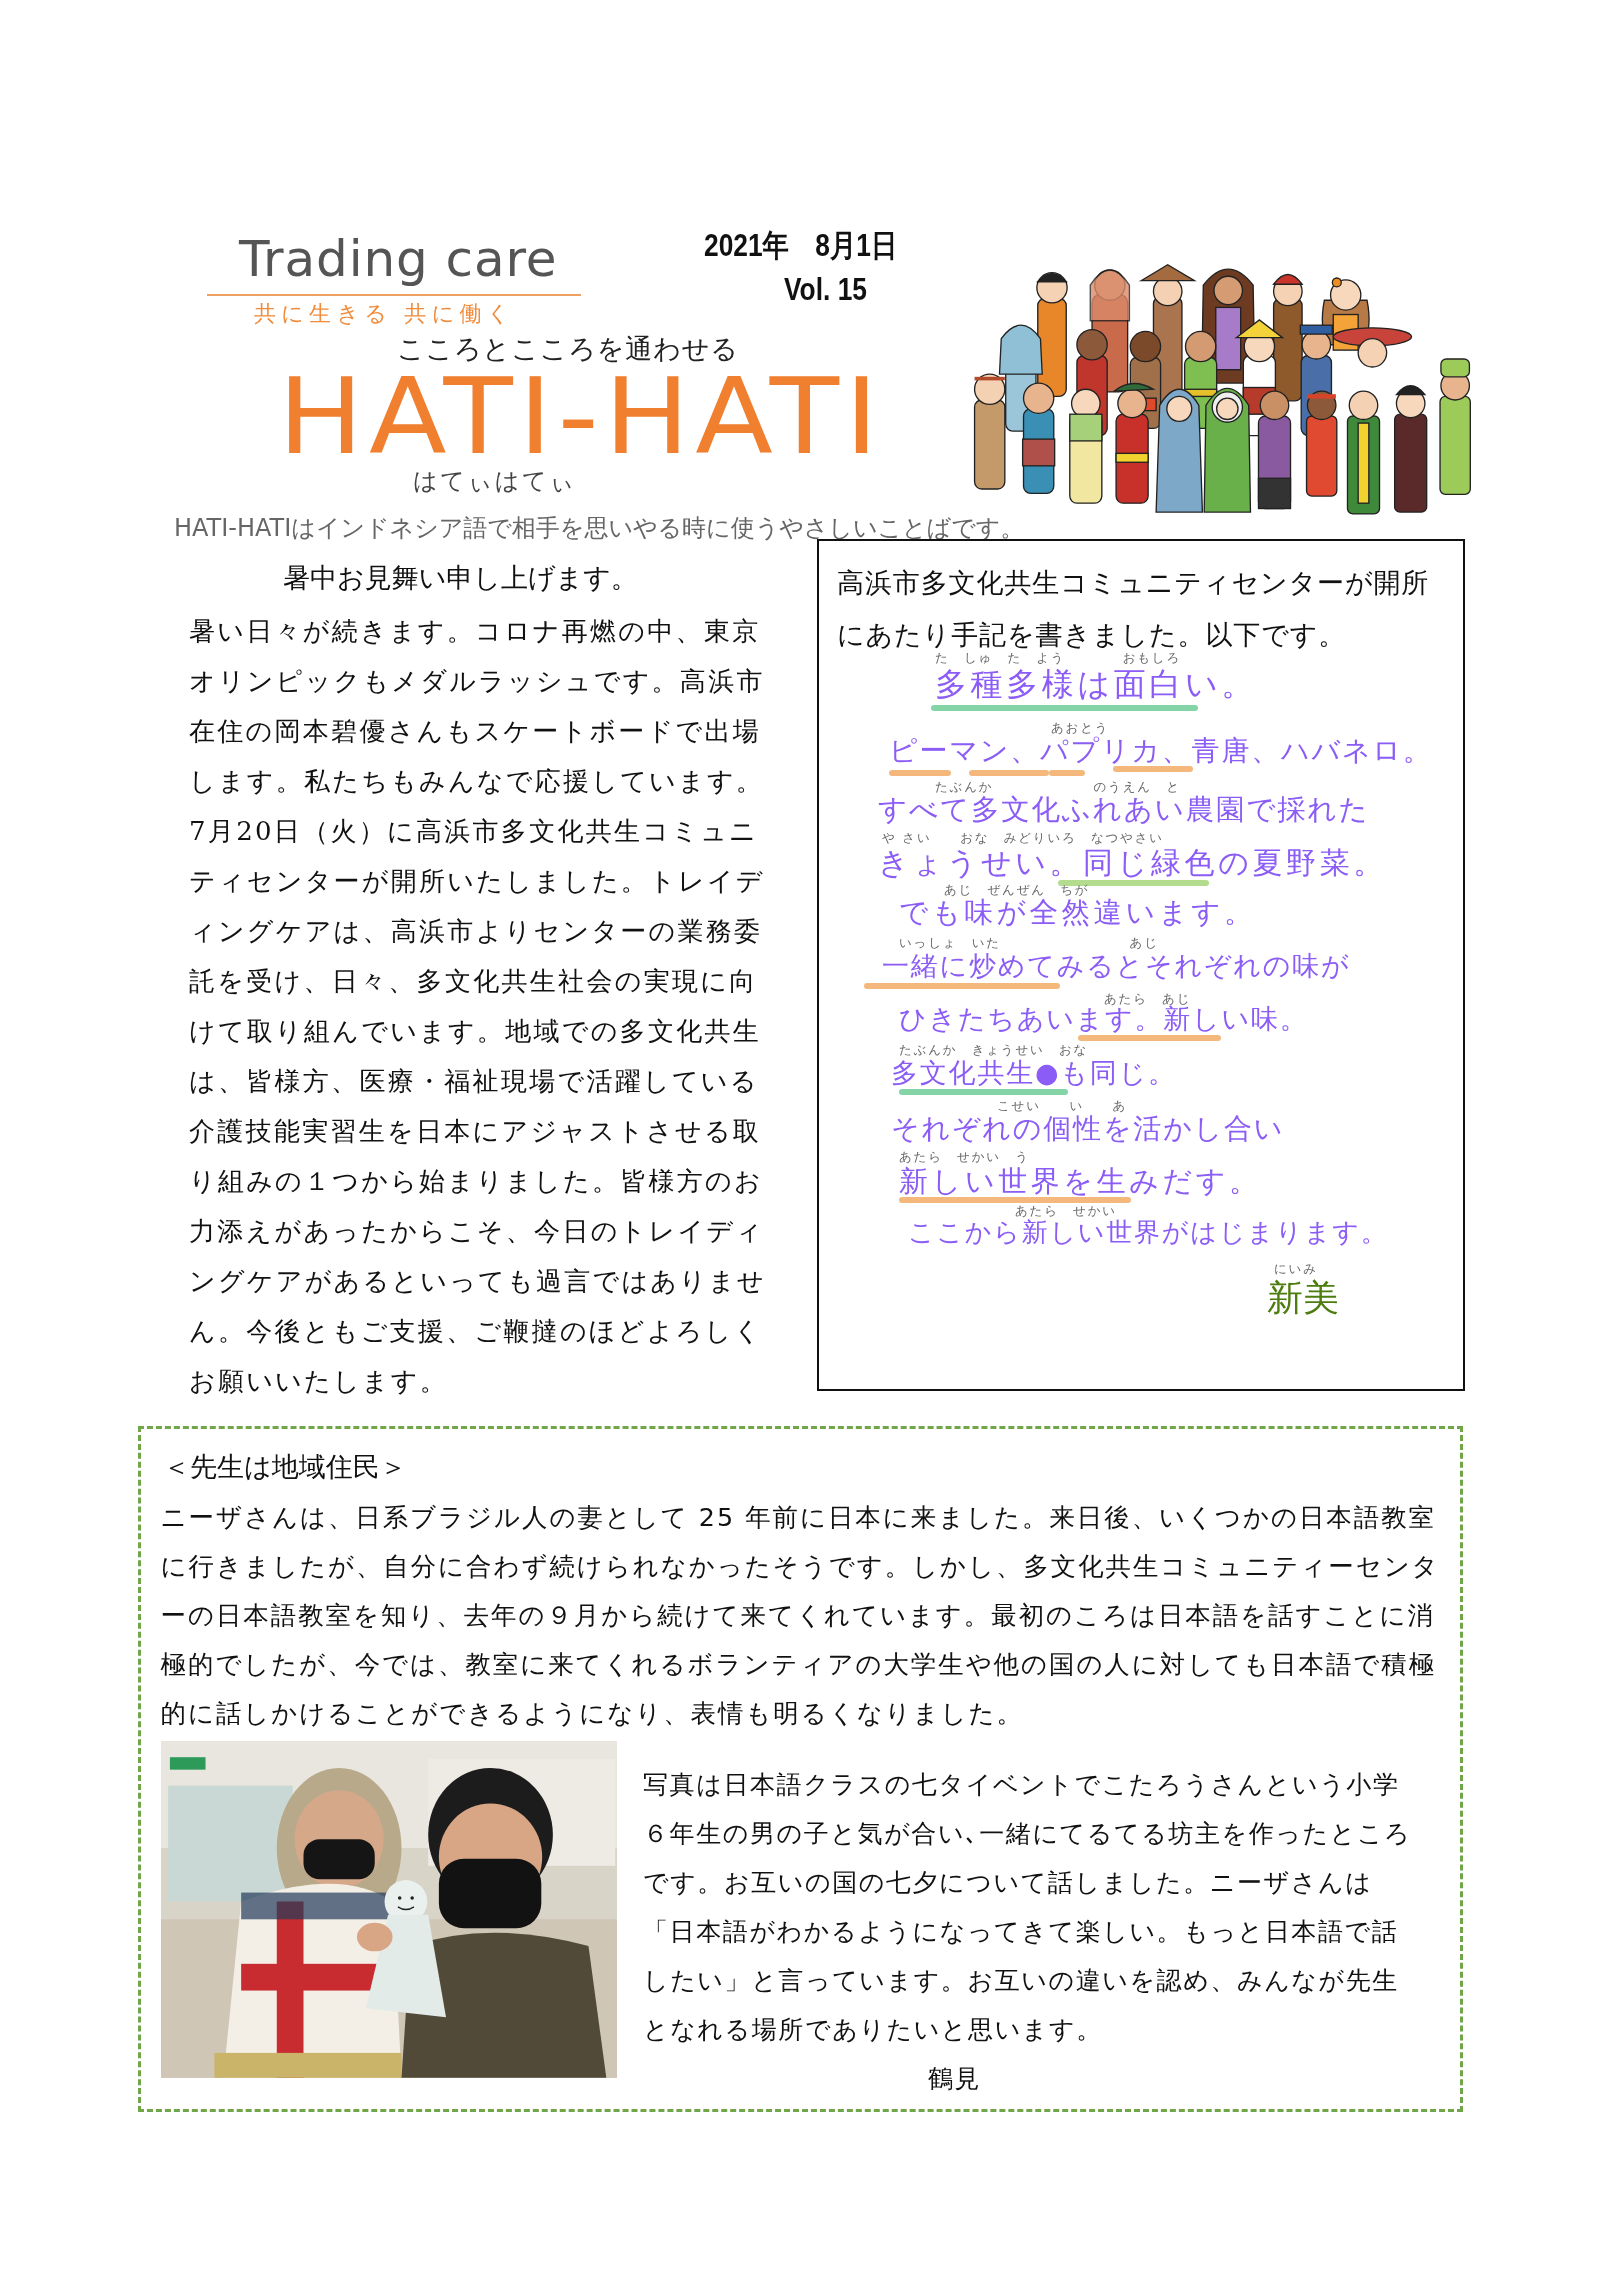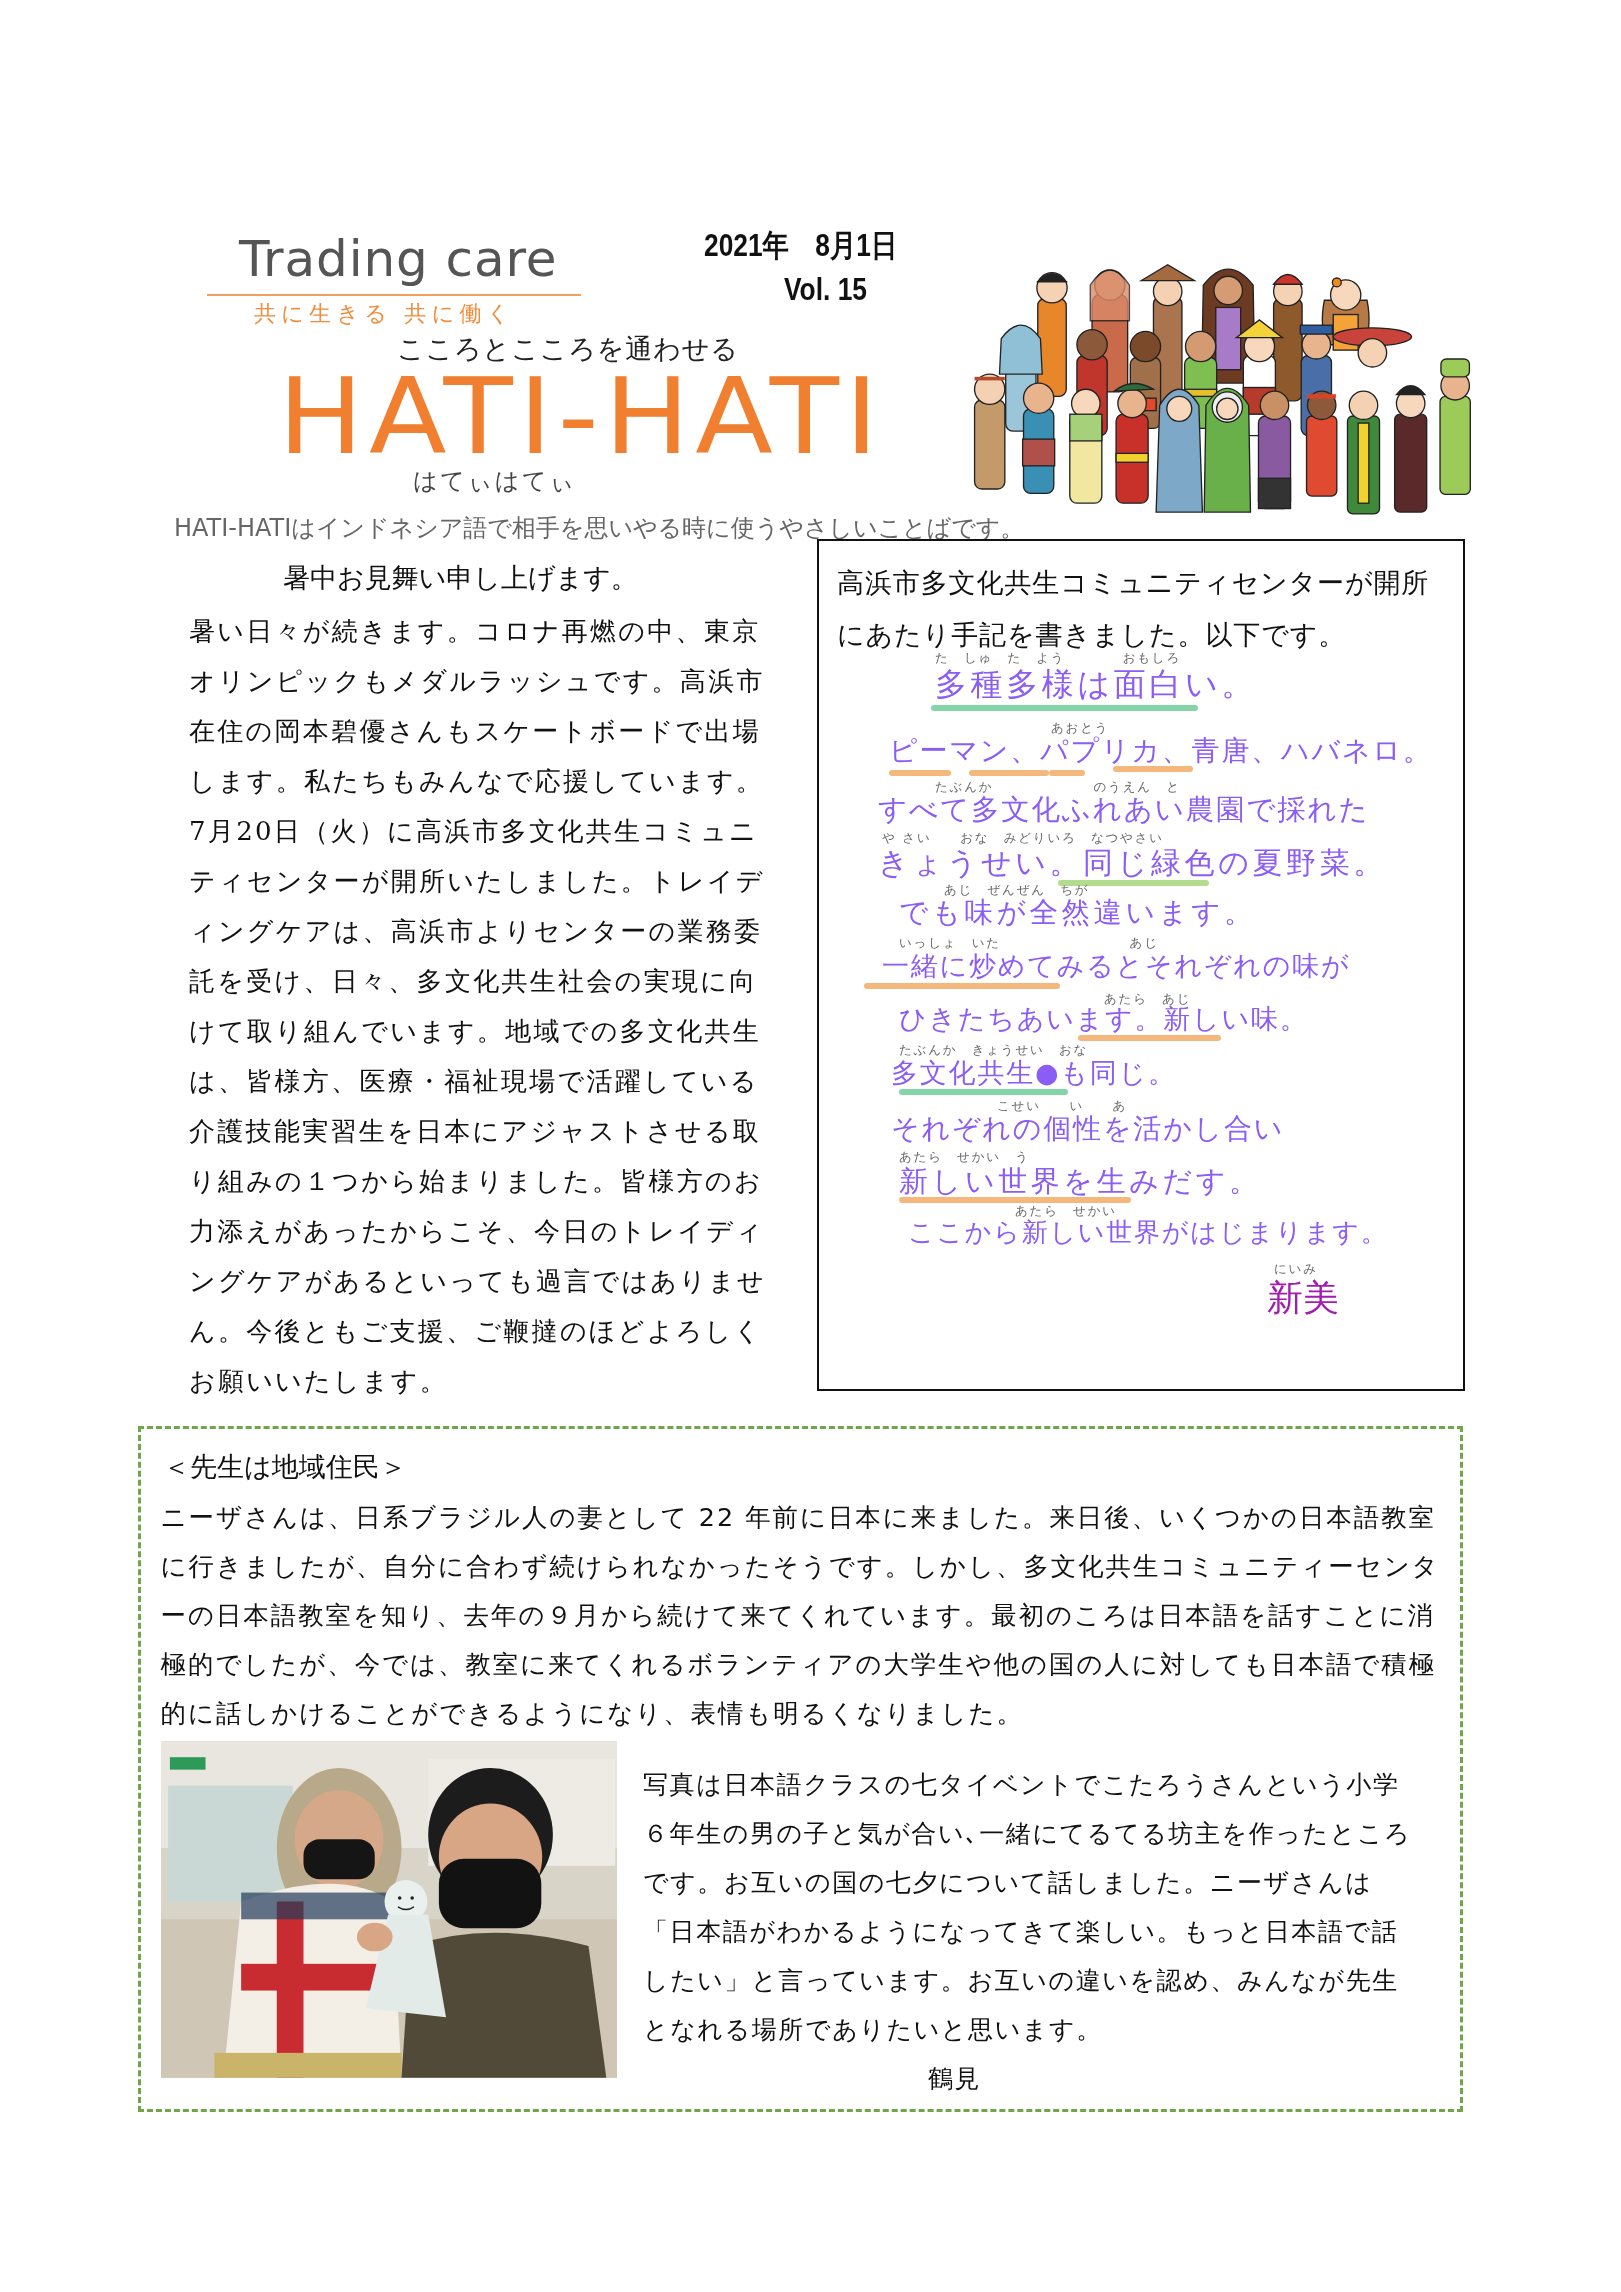--- a/index.html
+++ b/index.html
@@ -38,21 +38,21 @@
   .left-body { left: 189px; top: 606px; width: 585px; font-size: 26px; line-height: 50px; letter-spacing: 2.3px;
                word-break: break-all; }
 
   
   .note-box { left: 817px; top: 539px; width: 648px; height: 852px; border: 2.7px solid #111; box-sizing: border-box; }
   .note-intro { left: 18px; top: 16px; width: 615px; font-size: 27px; line-height: 52px; letter-spacing: 0.9px; }
   .handwriting { left: 27px; top: 111px; width: 593px; height: 615px; font-family: "DejaVu Sans", sans-serif; }
   .hw-line { position: absolute; white-space: nowrap; color: #8b5cf6; font-size: 32px; letter-spacing: 3.6px; }
   .hw-ruby { position: absolute; white-space: nowrap; color: #666; font-size: 12.5px; letter-spacing: 1.8px; }
   .hw-mark { position: absolute; height: 6.2px; border-radius: 3.6px; opacity: 0.75; }
-  .hw-sig { position: absolute; color: #a21caf; font-size: 36px; text-align: right; }
+  .hw-sig { position: absolute; color: #4d7c0f; font-size: 36px; text-align: right; }
 
   
   .story-box { left: 138px; top: 1426px; width: 1325px; height: 686px; border: 3.6px dashed #70a548; box-sizing: border-box; }
   .story-heading { left: 22px; top: 19.6px; font-size: 27px; font-family: "DejaVu Sans", sans-serif; white-space: nowrap; text-align: center; }
   .story-body { left: 19.6px; top: 64px; width: 1283px; font-size: 25.4px; line-height: 49px; letter-spacing: 2px;
                 font-family: "DejaVu Sans", sans-serif; word-break: break-all; }
   .photo { left: 19.6px; top: 312px; width: 456px; height: 337px; overflow: hidden; }
   .photo-caption { left: 502px; top: 331px; width: 775px; font-size: 25px; line-height: 49px; letter-spacing: 1.6px;
                    font-family: "DejaVu Sans", sans-serif; word-break: break-all; }
   .author { display: inline-block; margin-left: 285px; }
@@ -252,21 +252,21 @@
     <div class="hw-ruby" style="left:169px; top:551px;">あたら　せかい</div>
     <div class="hw-line" style="left:62px; top:563px; font-size:26px; letter-spacing:1.8px;">ここから新しい世界がはじまります。</div>
 
     <div class="hw-ruby" style="left:428px; top:609px;">にいみ</div>
     <div class="hw-sig" style="left:421px; top:622px;">新美</div>
   </div>
 </div>
 
 <div class="abs story-box">
   <div class="abs story-heading">＜先生は地域住民＞</div>
-  <div class="abs story-body">ニーザさんは、日系ブラジル人の妻として 22 年前に日本に来ました。来日後、いくつかの日本語教室に行きましたが、自分に合わず続けられなかったそうです。しかし、多文化共生コミュニティーセンターの日本語教室を知り、去年の９月から続けて来てくれています。最初のころは日本語を話すことに消極的でしたが、今では、教室に来てくれるボランティアの大学生や他の国の人に対しても日本語で積極的に話しかけることができるようになり、表情も明るくなりました。</div>
+  <div class="abs story-body">ニーザさんは、日系ブラジル人の妻として 25 年前に日本に来ました。来日後、いくつかの日本語教室に行きましたが、自分に合わず続けられなかったそうです。しかし、多文化共生コミュニティーセンターの日本語教室を知り、去年の９月から続けて来てくれています。最初のころは日本語を話すことに消極的でしたが、今では、教室に来てくれるボランティアの大学生や他の国の人に対しても日本語で積極的に話しかけることができるようになり、表情も明るくなりました。</div>
 
   <div class="abs photo" title="ニーザさんとこたろうさんがてるてる坊主を持つ写真">
     <svg width="456" height="337" viewBox="0 0 512 378">
       <rect width="512" height="378" fill="#d9d4c8"></rect>
       <rect x="0" y="0" width="512" height="120" fill="#e9e6df"></rect>
       <rect x="8" y="50" width="140" height="130" fill="#c9d8d4"></rect>
       <rect x="10" y="18" width="40" height="14" fill="#2e9a5a"></rect>
       <rect x="300" y="20" width="210" height="120" fill="#eeeae4"></rect>
       <rect x="0" y="200" width="512" height="178" fill="#cfc6b6"></rect>
 

